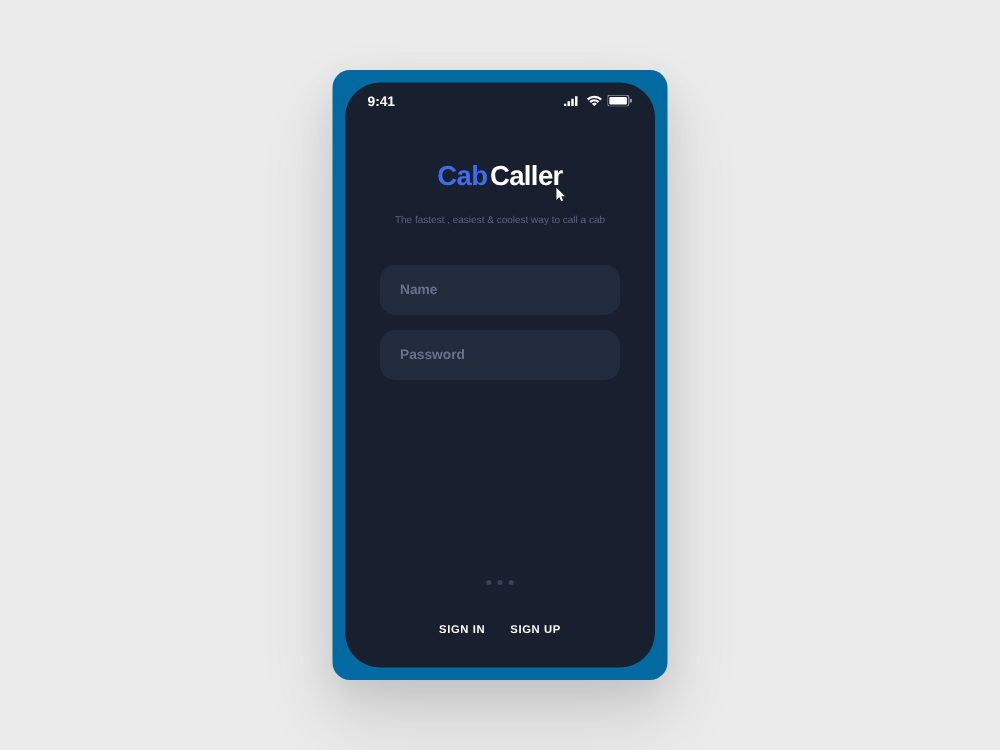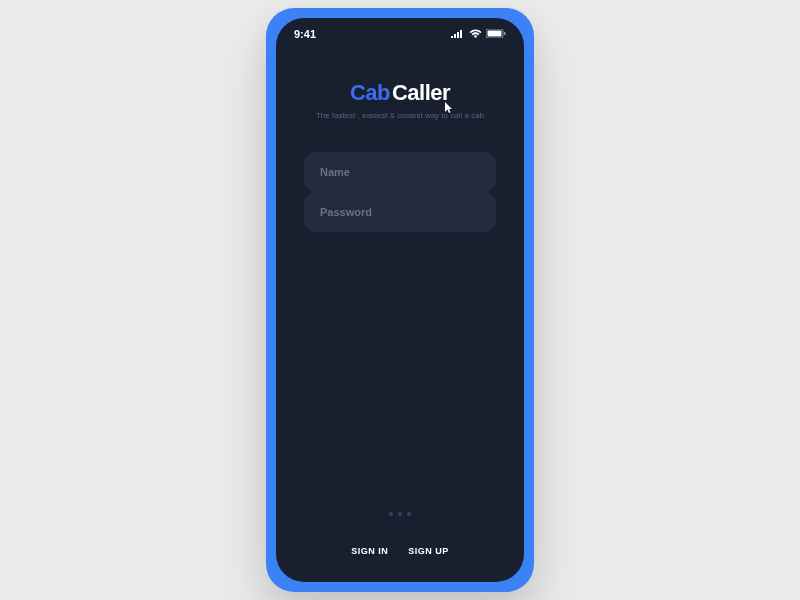--- a/index.html
+++ b/index.html
@@ -12,23 +12,23 @@
       height: 600px;
       background: #ebebeb;
       display: flex;
       align-items: center;
       justify-content: center;
       font-family: -apple-system, BlinkMacSystemFont, 'Segoe UI', Arial, sans-serif;
       overflow: hidden;
     }
     .phone-frame {
       width: 268px;
-      height: 584px;
-      background: #3b82f6;
-      border-radius: 28px;
+      height: 488px;
+      background: #0369a1;
+      border-radius: 14px;
       padding: 10px;
       box-shadow: 0 30px 60px rgba(0,0,0,0.12), 0 10px 30px rgba(0,0,0,0.08);
       position: relative;
     }
     .phone-screen {
       width: 100%;
       height: 100%;
       background: #18202f;
       border-radius: 28px;
       overflow: hidden;
@@ -73,33 +73,34 @@
     .logo-cab {
       color: #3d6cf0;
     }
     .logo-caller {
       color: #fff;
       margin-left: 2px;
     }
     .tagline {
       color: #5a6478;
       font-size: 8px;
-      margin-top: 5px;
+      margin-top: 17px;
       font-weight: 500;
     }
     .cursor {
       position: absolute;
       top: 22px;
       right: 42px;
       color: #fff;
       font-size: 11px;
     }
     .form {
       display: flex;
       flex-direction: column;
+      gap: 12px;
     }
     .input-field {
       width: 100%;
       background: #222b3c;
       border: none;
       border-radius: 12px;
       padding: 14px 16px;
       color: #fff;
       font-size: 11px;
       font-weight: 600;

